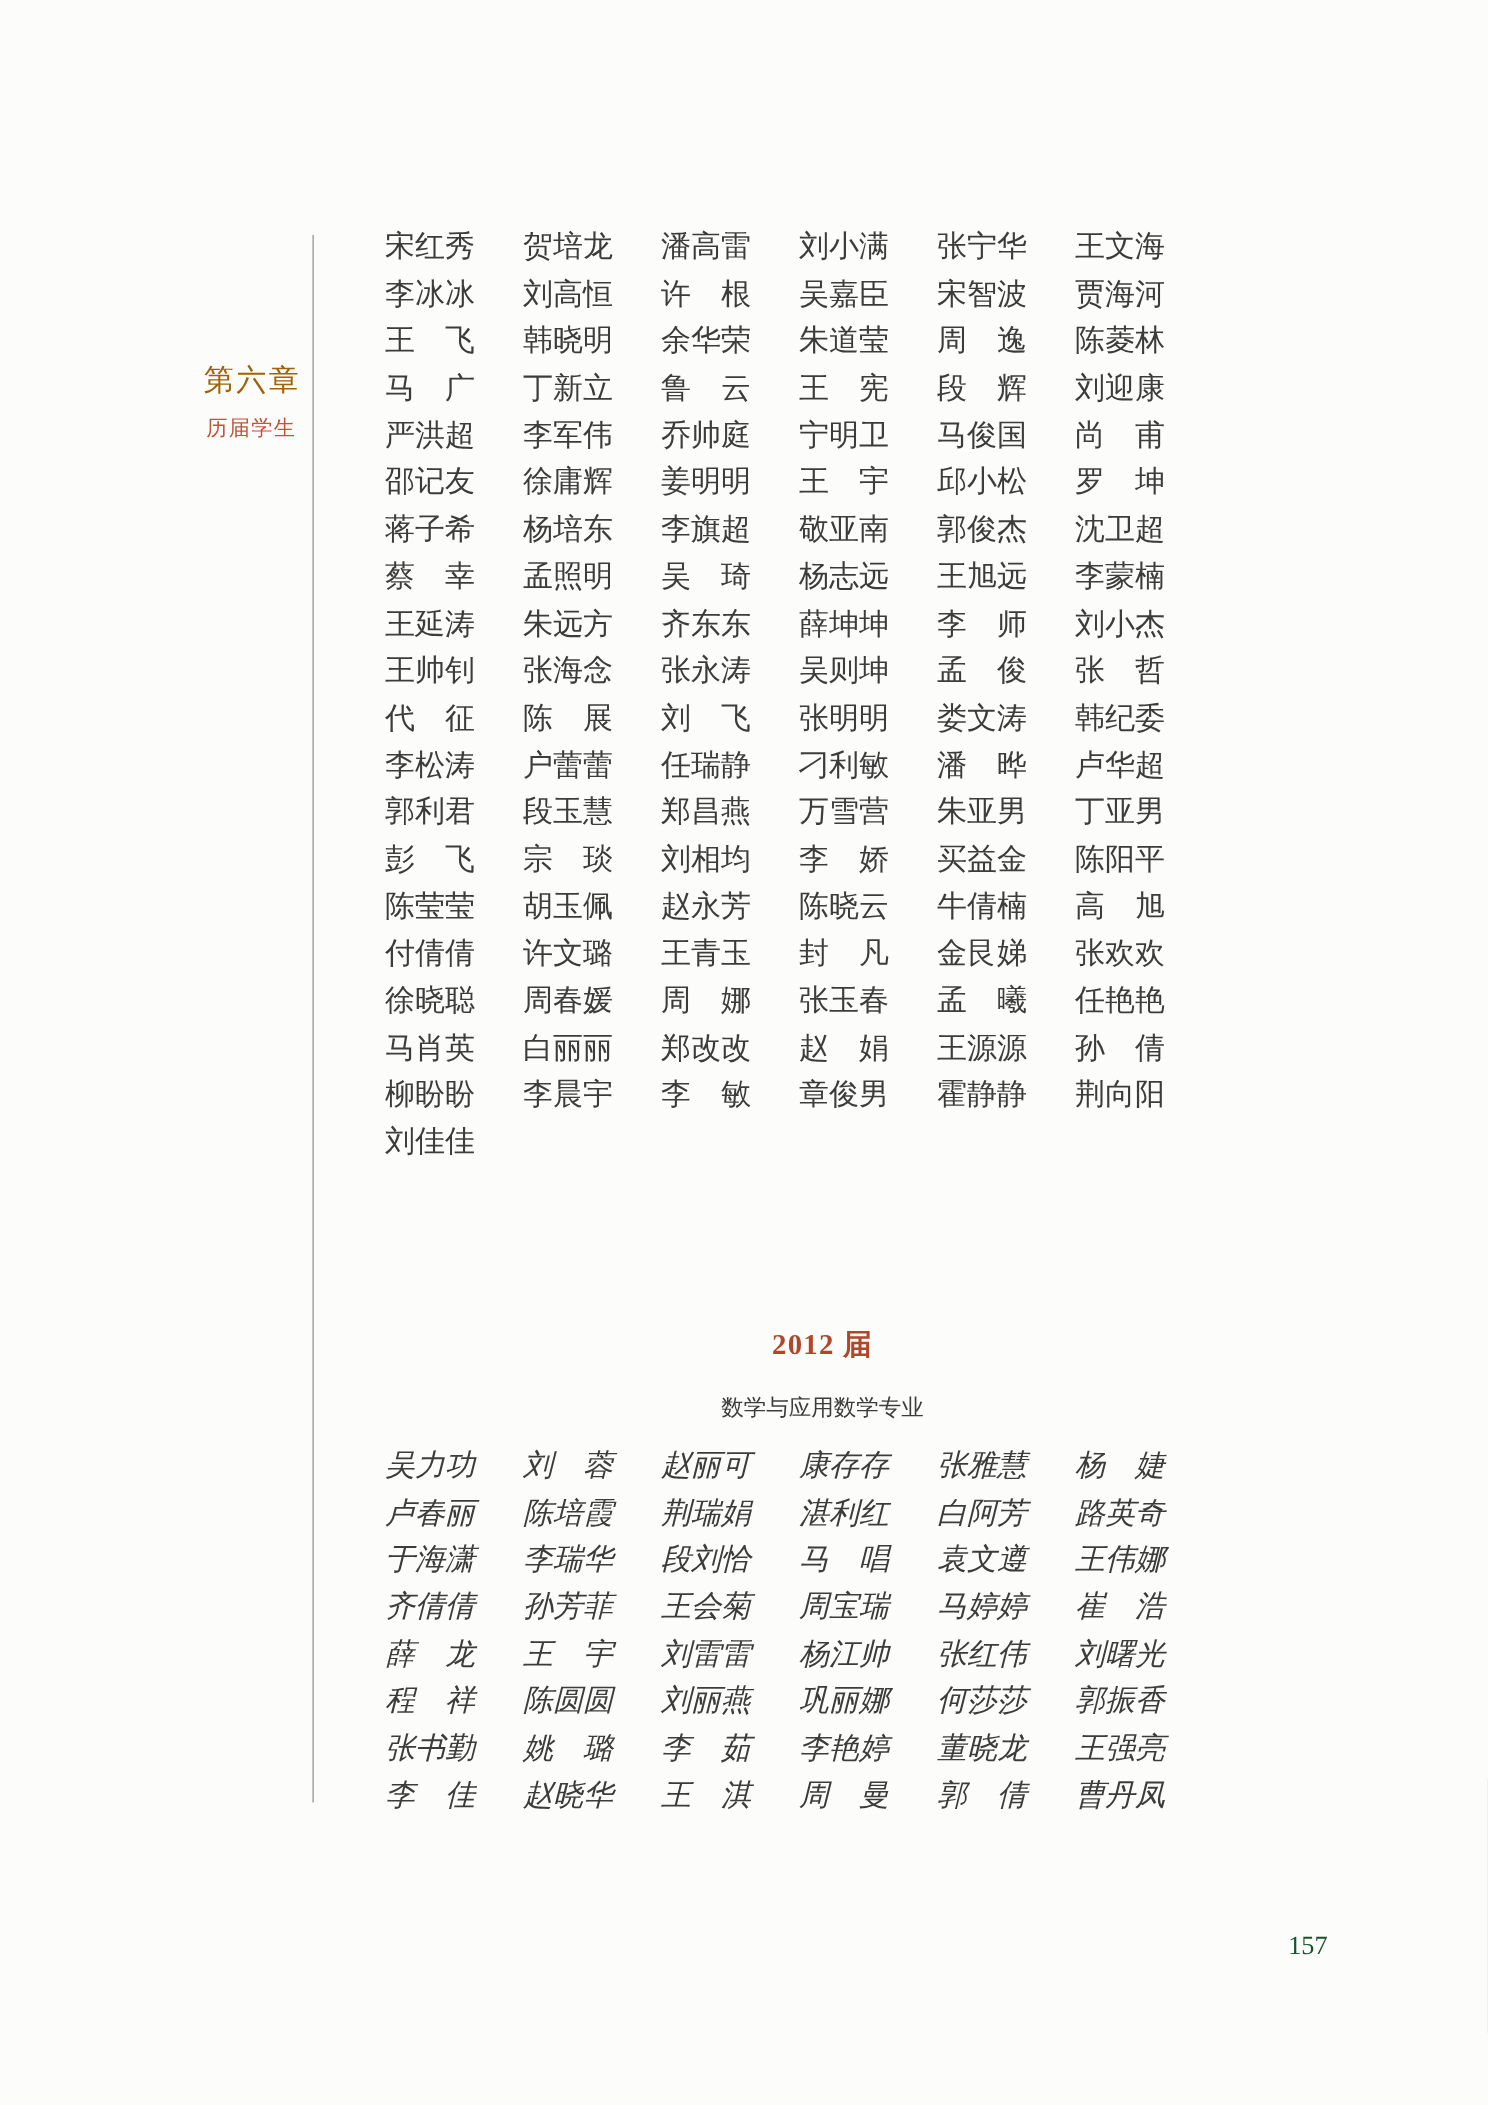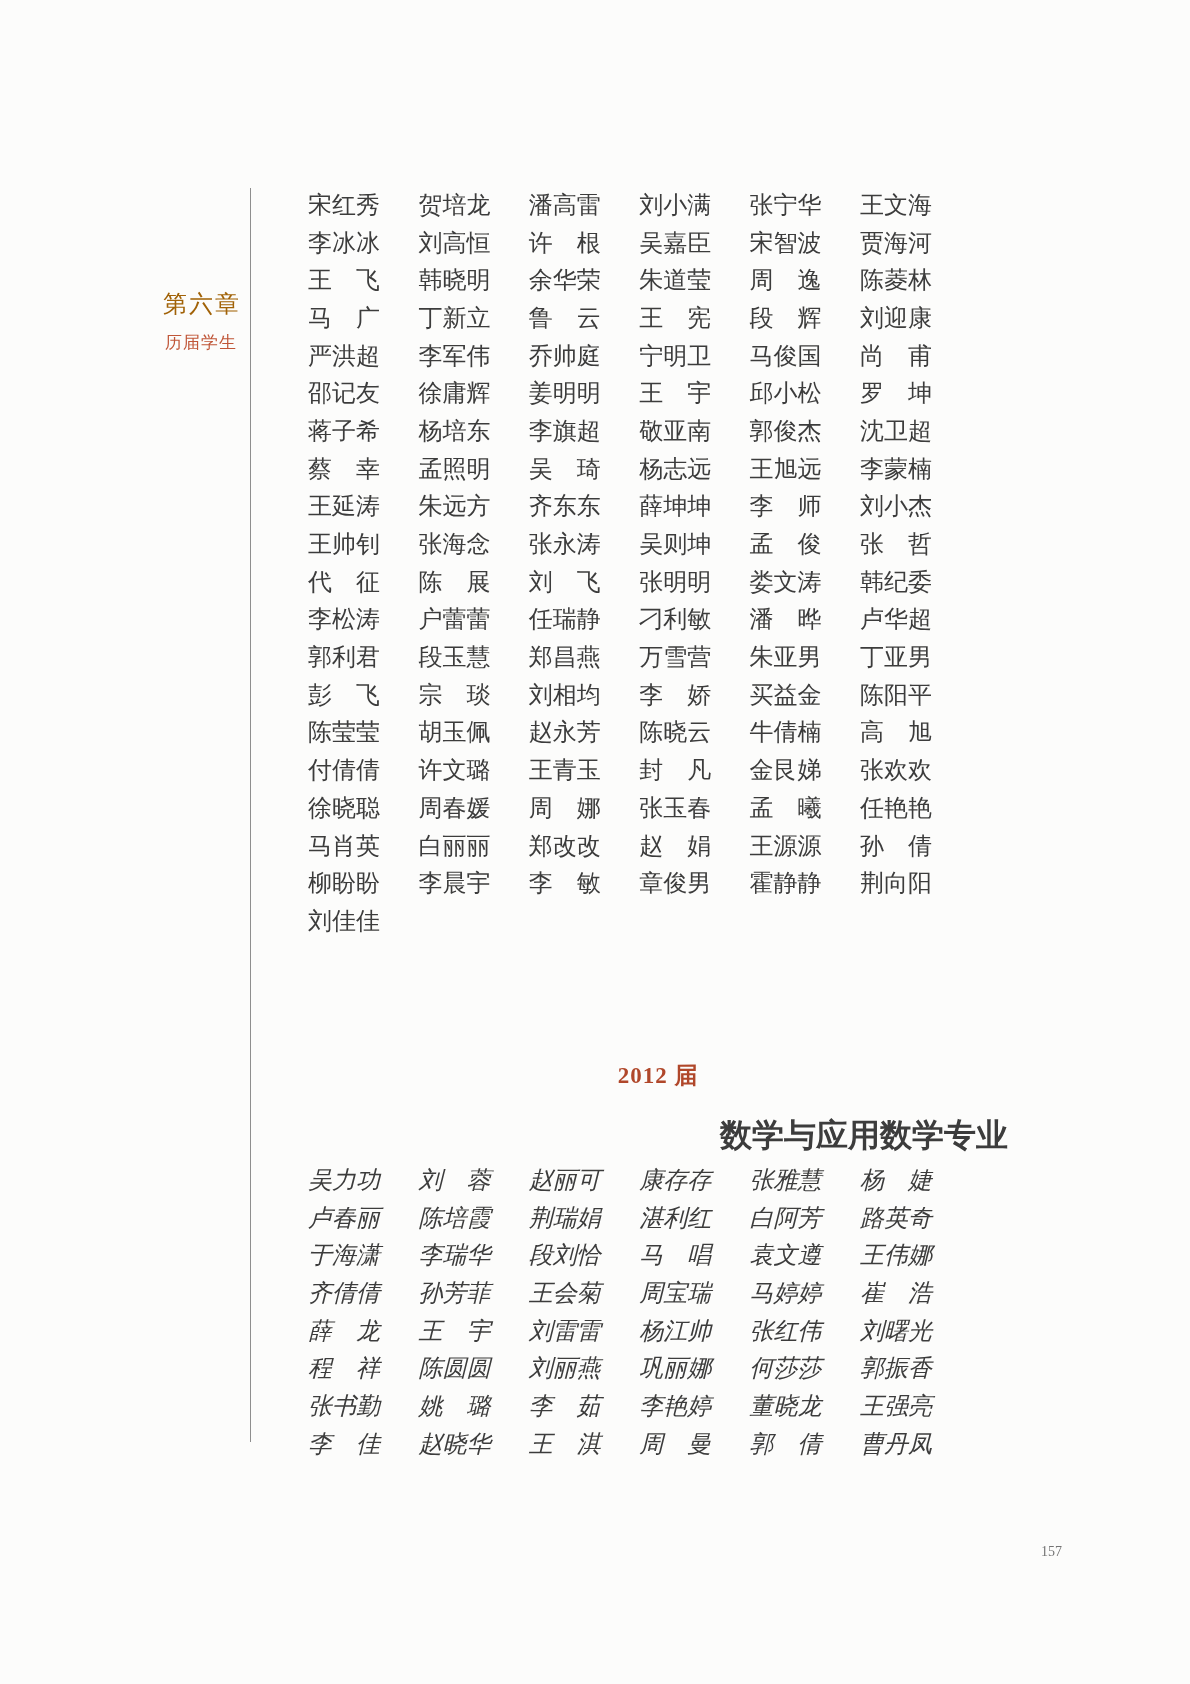--- a/index.html
+++ b/index.html
@@ -38,21 +38,21 @@
     position:absolute;
     left:308px;
     width:624px;
   }
   #list1{top:186px;}
   #list2{top:1161px;font-style:italic;}
   .name-row{
     display:flex;
     justify-content:space-between;
     height:37.7px;
-    align-items:center;
+    align-items:flex-start;
   }
   .name{
     display:inline-block;
     width:72px;
     font-size:24px;
     line-height:1;
     text-align:justify;
     text-align-last:justify;
     white-space:nowrap;
     color:#3c3c3c;
@@ -64,30 +64,29 @@
     text-align:center;
     font-size:23px;
     font-weight:bold;
     letter-spacing:1px;
     color:var(--accent,#b0472a);
   }
   .section-subtitle{
     position:absolute;
     left:308px;top:1114px;
     width:700px;
-    text-align:right;
-    font-size:32px;
+    text-align:center;
+    font-size:18px;
     color:#3c3c3c;
-    font-weight:bold;
   }
   .page-number{
     position:absolute;
     right:128px;top:1544px;
-    font-size:14px;
-    color:#737373;
+    font-size:21px;
+    color:#14532d;
   }
 </style>
 </head>
 <body>
 
 <div class="page">
 
   <div class="vrule"></div>
 
   <div class="chapter">第六章</div>

